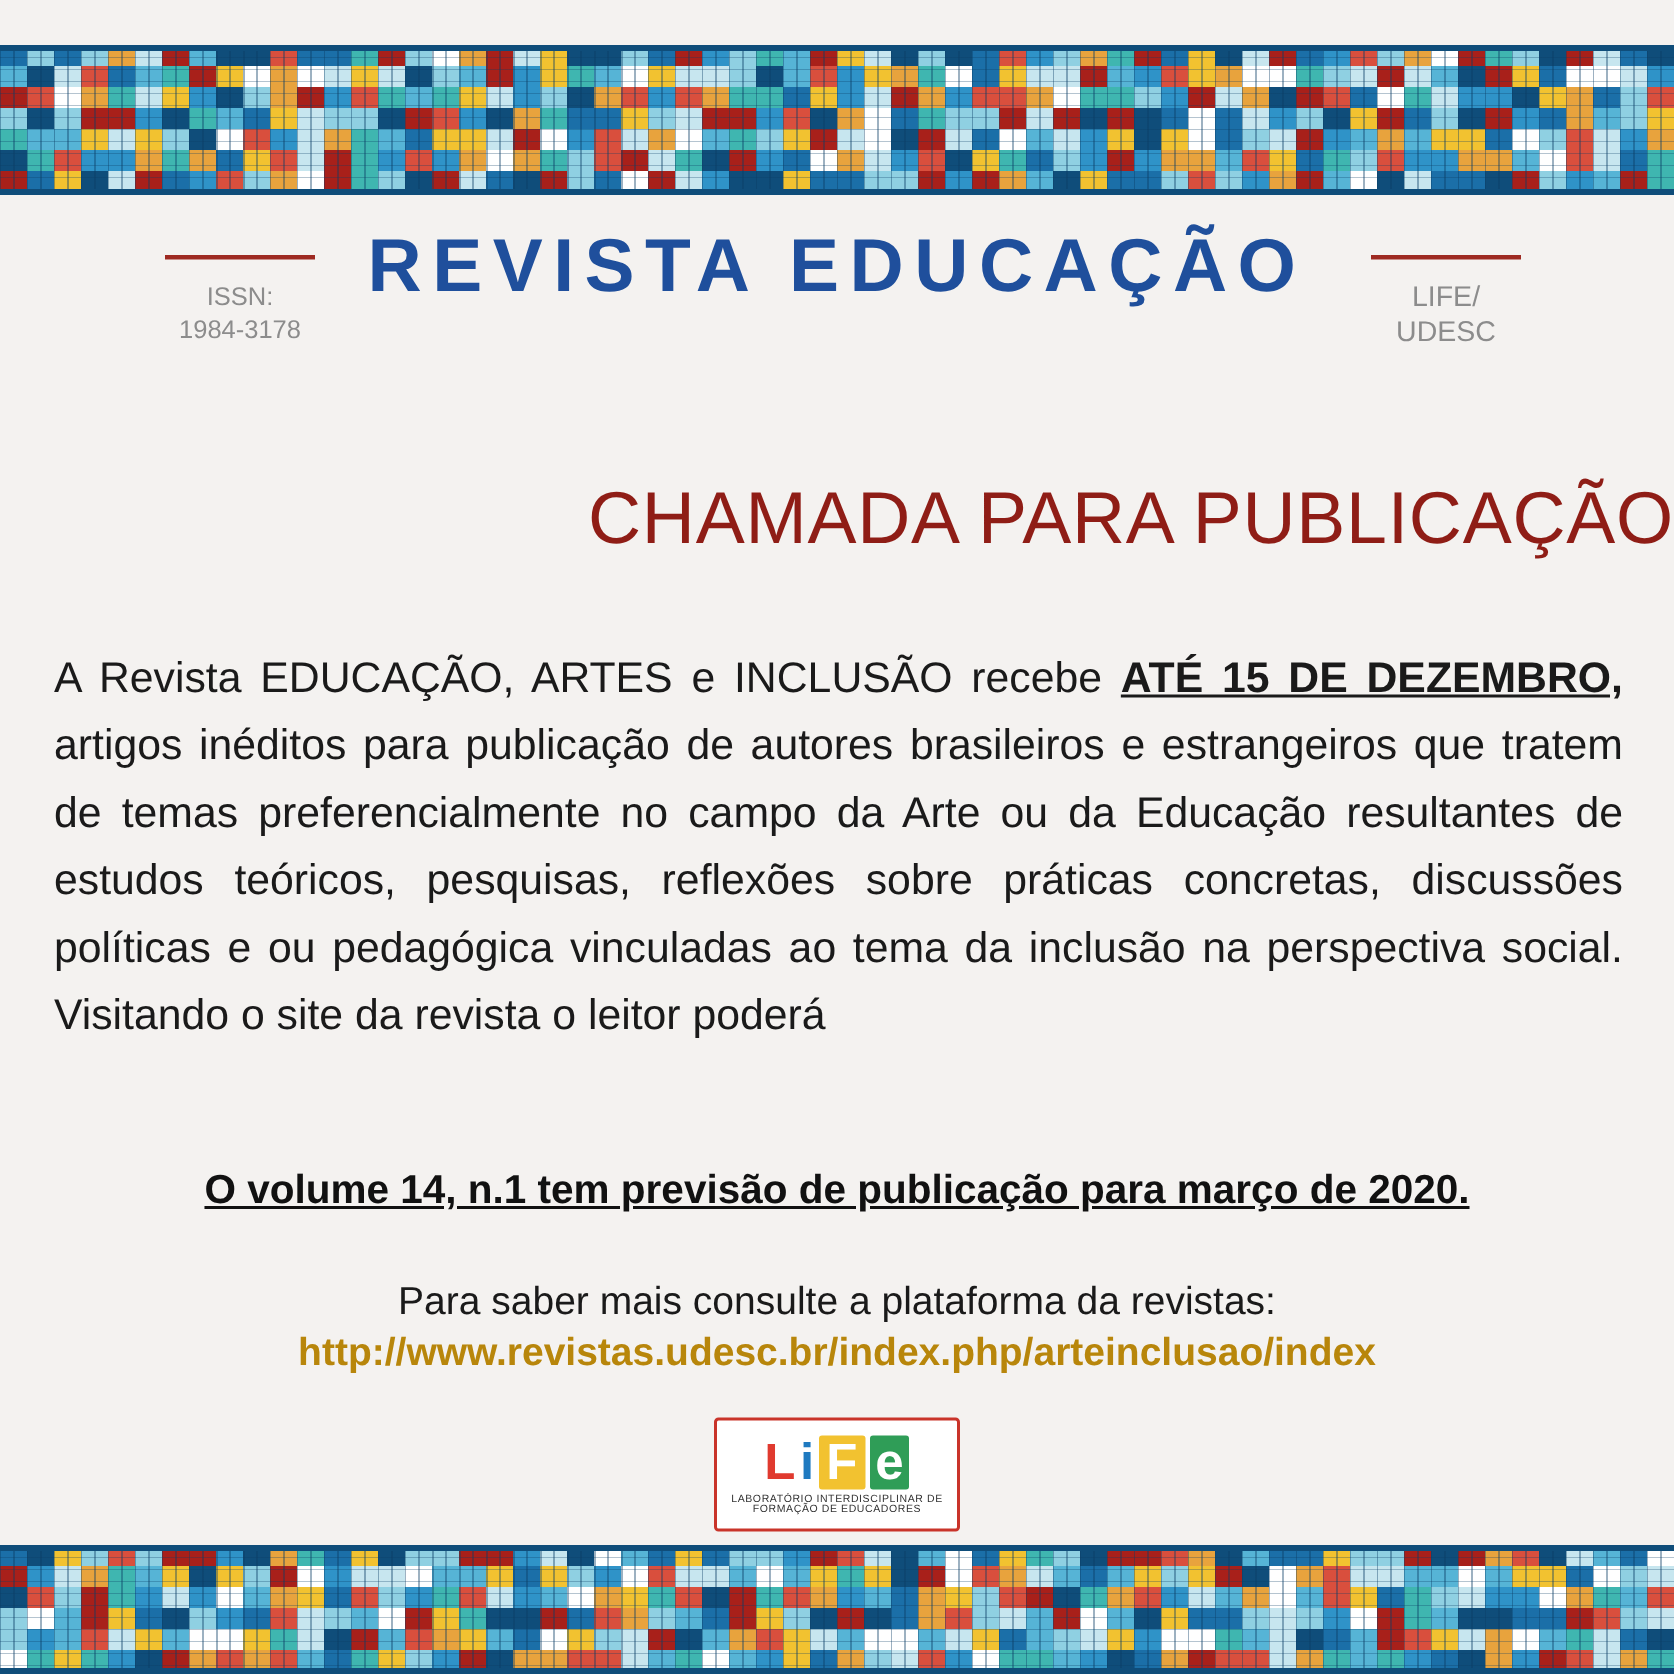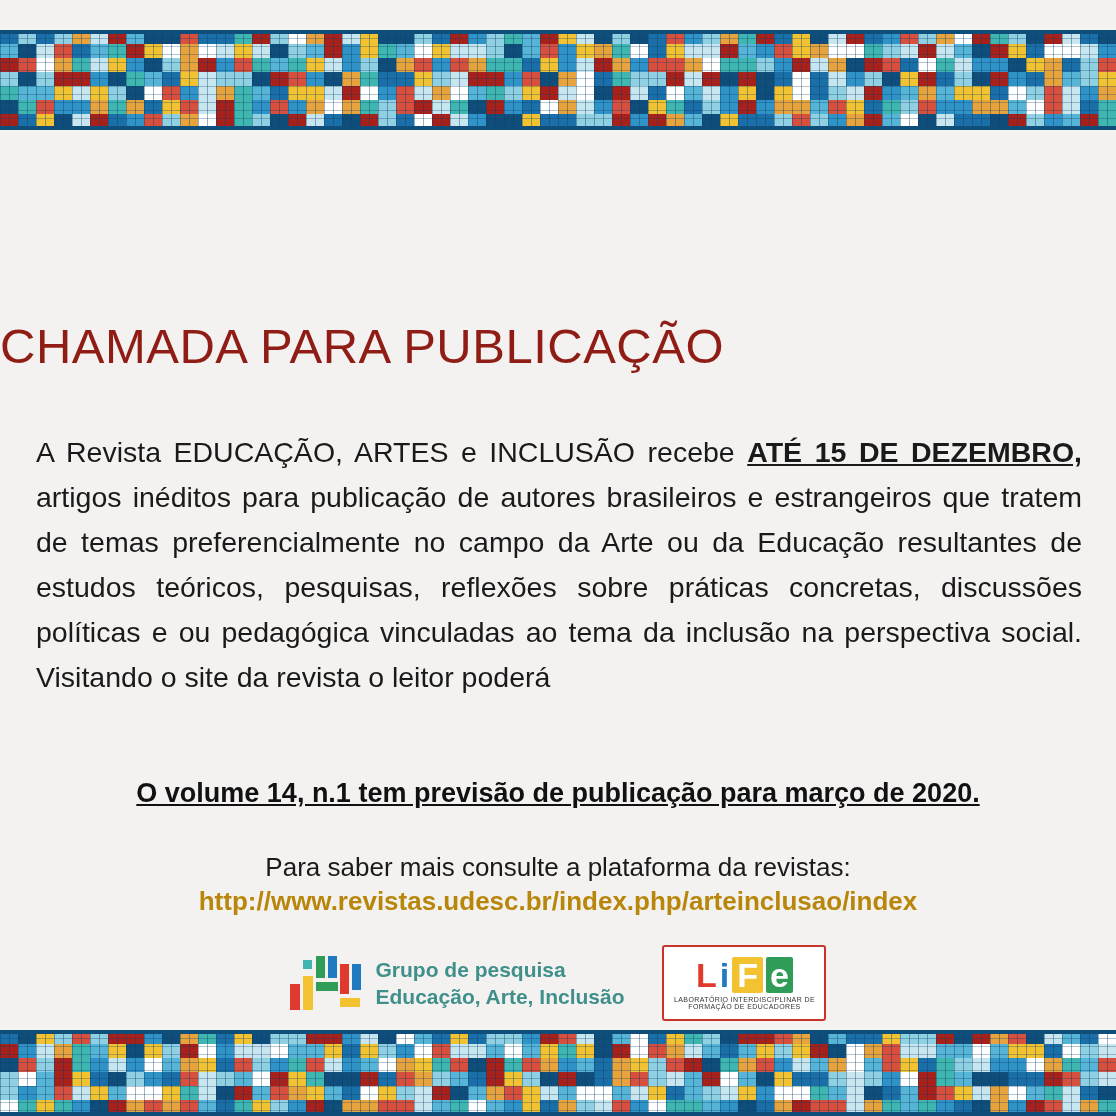--- a/index.html
+++ b/index.html
@@ -109,21 +109,21 @@
     height: 3px;
     background: #9e2a22;
     margin: 0 auto 14px auto;
   }
 
   
   .call-title {
     position: absolute;
     top: 318px;
     left: 0; right: 0;
-    text-align: left;
+    text-align: right;
     color: #8f1d16;
     font-size: 49px;
     font-weight: normal;
     letter-spacing: 0.5px;
   }
 
   
   .body-text {
     position: absolute;
     top: 430px;
@@ -750,56 +750,50 @@
       <span style="background: rgb(168, 32, 26);"></span>
       <span style="background: rgb(15, 77, 122);"></span>
     </div>
   <div class="mosaic-lines"></div>
   <div class="mosaic-edge e-top"></div>
   <div class="mosaic-edge e-bot"></div>
 </div>
 
 <div class="masthead">
 
+  <div class="issn-block">
+    <div class="issn-rule"></div>
+    <div>ISSN:</div>
+    <div>1984-3178</div>
+  </div>
 
   <div class="masthead-title">
+    <span class="line1">REVISTA EDUCAÇÃO</span>
   </div>
 
+  <div class="life-block">
+    <div class="life-rule"></div>
+    <div>LIFE/</div>
+    <div>UDESC</div>
+  </div>
 </div>
 
 <div class="call-title">CHAMADA PARA PUBLICAÇÃO</div>
 
 <div class="body-text">
   <p><span>A Revista EDUCAÇÃO, ARTES e INCLUSÃO recebe </span><span class="u-bold">ATÉ 15 DE DEZEMBRO,</span><span> artigos inéditos para publicação de autores brasileiros e estrangeiros que tratem de temas preferencialmente no campo da Arte ou da Educação resultantes de estudos teóricos, pesquisas, reflexões sobre práticas concretas, discussões políticas e ou pedagógica vinculadas ao tema da inclusão na perspectiva social. Visitando o site da revista o leitor poderá</span></p>
 </div>
 
 <div class="volume-note">O volume 14, n.1 tem previsão de publicação para março de 2020.</div>
 
 <div class="more-info">Para saber mais consulte a plataforma da revistas:</div>
 <div class="site-url">http://www.revistas.udesc.br/index.php/arteinclusao/index</div>
 
 <div class="logos">
 
-  <div class="logo-grupo">
-    <div class="grupo-mark">
-      <span style="left:0;top:30px;width:10px;height:26px;background:#e03a2f;"></span>
-      <span style="left:13px;top:22px;width:10px;height:34px;background:#f2c230;"></span>
-      <span style="left:26px;top:2px;width:9px;height:22px;background:#2f9d57;"></span>
-      <span style="left:26px;top:28px;width:22px;height:9px;background:#2f9d57;"></span>
-      <span style="left:38px;top:2px;width:9px;height:22px;background:#1f7ac0;"></span>
-      <span style="left:50px;top:10px;width:9px;height:30px;background:#e03a2f;"></span>
-      <span style="left:50px;top:44px;width:20px;height:9px;background:#f2c230;"></span>
-      <span style="left:62px;top:10px;width:9px;height:26px;background:#1f7ac0;"></span>
-      <span style="left:13px;top:6px;width:9px;height:9px;background:#3fb6b0;"></span>
-    </div>
-    <div class="grupo-text">
-      <div>Grupo de pesquisa</div>
-      <div>Educação, Arte, Inclusão</div>
-    </div>
-  </div>
 
   <div class="logo-life">
     <div class="life-letters">
       <span class="l-L">L</span>
       <span class="l-i">i</span>
       <span class="l-F">F</span>
       <span class="l-e">e</span>
     </div>
     <div class="life-sub">LABORATÓRIO INTERDISCIPLINAR DE FORMAÇÃO DE EDUCADORES</div>
   </div>

